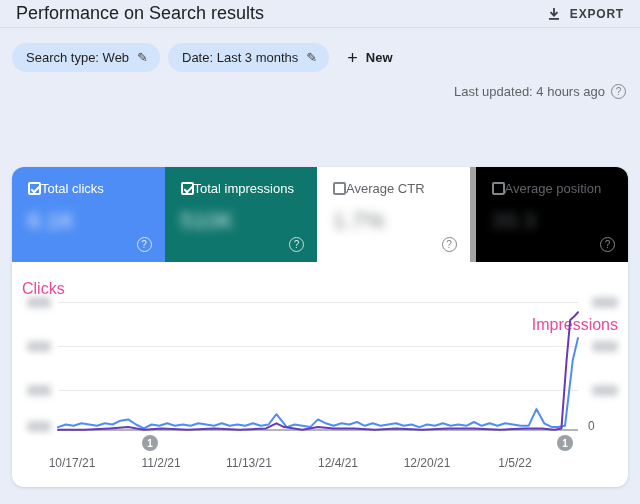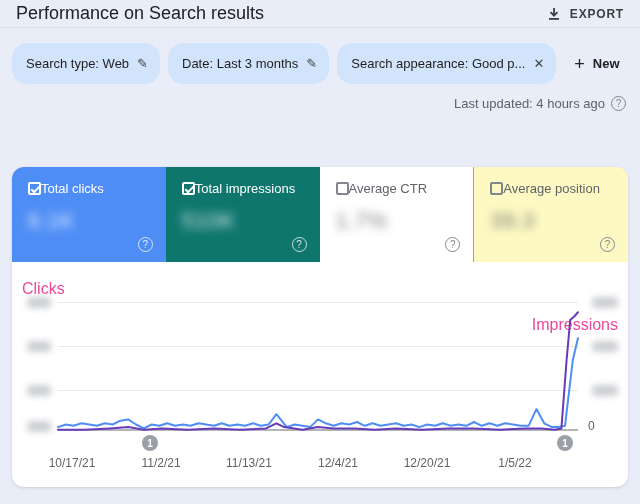--- a/index.html
+++ b/index.html
@@ -25,21 +25,21 @@
     font-family:"Liberation Sans", sans-serif;
   }
 
   
   .filter-row {
     display:flex; align-items:center;
     margin:15px 12px 0 12px;
   }
   .chip {
     display:inline-flex; align-items:center; gap:8px;
-    background:#d2e3fc; border-radius:15px; height:41px;
+    background:#d2e3fc; border-radius:15px; height:29px;
     padding:0 12px 0 14px; font-size:13px; color:#1f1f1f;
     margin-right:8px; cursor:pointer; white-space:nowrap;
   }
   .chip .chip-icon { font-size:13px; color:#444746; line-height:1; }
   .new-btn {
     display:inline-flex; align-items:center; gap:8px;
     margin-left:10px; font-size:13px; font-weight:bold; color:#202124;
     background:none; border:none; cursor:pointer;
     font-family:"Liberation Sans", sans-serif;
   }
@@ -63,21 +63,21 @@
   }
 
   
   .ribbon { display:flex; height:95px; }
   .metric-cell {
     flex:1 1 0; position:relative; padding:14px 14px 0 16px; cursor:pointer;
   }
   .metric-cell.c0 { background:#4e8df5; border-radius:12px 0 0 0; color:#fff; }
   .metric-cell.c1 { background:#0f766e; color:#fff; }
   .metric-cell.c2 { background:#fff; color:#5f6368; }
-  .metric-cell.c3 { background:#fef9c3; color:#5f6368; border-left:1px solid #a3a3a3; border-radius:0 12px 0 0; }
+  .metric-cell.c3 { background:#000000; color:#5f6368; border-left:6px solid #a3a3a3; border-radius:0 12px 0 0; }
   .metric-head { display:flex; align-items:center; font-size:13px; }
   .cbox {
     width:13px; height:13px; border-radius:2px; position:relative; flex:0 0 auto;
   }
   .cbox.on { border:2px solid #fff; }
   .cbox.on::after {
     content:""; position:absolute; left:1px; top:2px; width:7px; height:3px;
     border-left:2px solid #fff; border-bottom:2px solid #fff;
     transform:rotate(-45deg);
   }
@@ -145,24 +145,20 @@
 
 <div class="filter-row">
   <div class="chip">
     <span>Search type: Web</span>
     <span class="chip-icon">✎</span>
   </div>
   <div class="chip">
     <span>Date: Last 3 months</span>
     <span class="chip-icon">✎</span>
   </div>
-  <div class="chip">
-    <span>Search appearance: Good p...</span>
-    <span class="chip-icon">✕</span>
-  </div>
   <button class="new-btn">
     <span class="plus">+</span>
     <span>New</span>
   </button>
 </div>
 
 <div class="updated-row">
   <span>Last updated: 4 hours ago</span>
   <span class="help-circle">?</span>
 </div>

